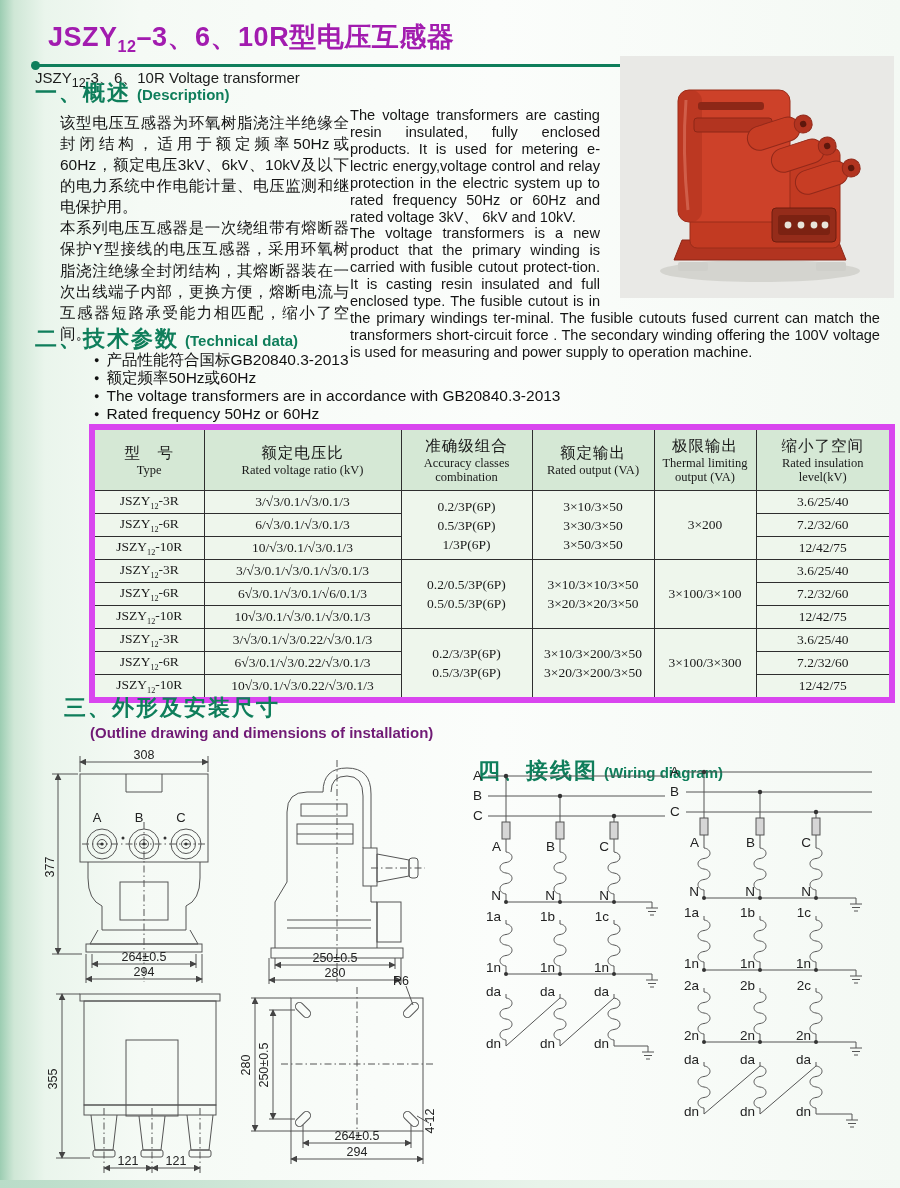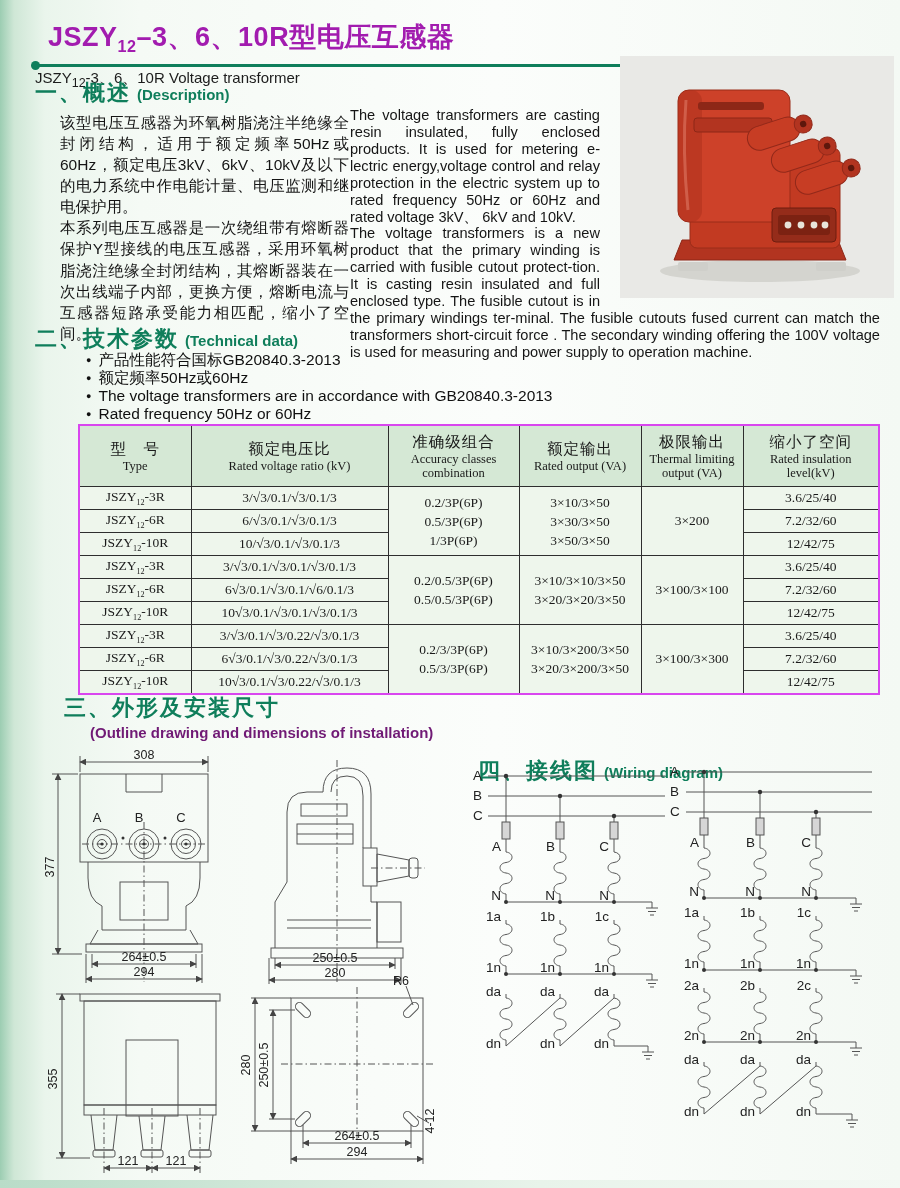--- a/index.html
+++ b/index.html
@@ -22,28 +22,28 @@
   
   .desc-zh{position:absolute;left:60px;top:112px;width:289px;font-size:15.5px;line-height:1.36;
            text-align:justify;color:#151515;}
   .desc-zh p{margin:0;}
   .desc-en{position:absolute;left:350px;top:107px;width:530px;font-size:14.6px;line-height:1.16;
            text-align:justify;color:#151515;}
   .desc-en p{margin:0;}
   .photo-spacer{float:right;width:280px;height:192px;}
   .photo{position:absolute;left:620px;top:56px;width:274px;height:242px;background:#e9e9e6;}
   
-  .bullets{position:absolute;left:86px;top:351px;margin:0;padding:0;list-style:none;font-size:15.5px;color:#101010;}
+  .bullets{position:absolute;left:94px;top:351px;margin:0;padding:0;list-style:none;font-size:15.5px;color:#101010;}
   .bullets li{line-height:17px;margin-bottom:0;}
   .bullets li::before{content:'●';font-size:9px;vertical-align:2px;margin-right:7px;color:#101010;}
   
   .ttab{position:absolute;left:78px;top:424px;border-collapse:collapse;table-layout:fixed;width:800px;
         font-family:"Liberation Serif",serif;background:#eef6ec;}
   .ttab th,.ttab td{border:1px solid #2e2e2e;text-align:center;vertical-align:middle;padding:0 2px;color:#1a1a1a;}
-  .ttab{border:2px solid #d946ef;}
+  .ttab{border:6px solid #d946ef;margin-left:11px;}
   .ttab th{height:60px;background:#d5e8d5;font-weight:normal;}
   .ttab th .zh{font-size:15.5px;letter-spacing:1px;}
   .ttab th .en{font-size:12.5px;line-height:1.1;}
   .ttab td{height:22px;font-size:13.5px;}
   .ttab td.multi div{line-height:19px;font-size:13.5px;}
   
   .dw{position:absolute;}
   svg text{font-family:"Liberation Sans",sans-serif;fill:#222;}
   .dimtxt{font-size:12.5px;}
   .termtxt{font-size:13px;}

